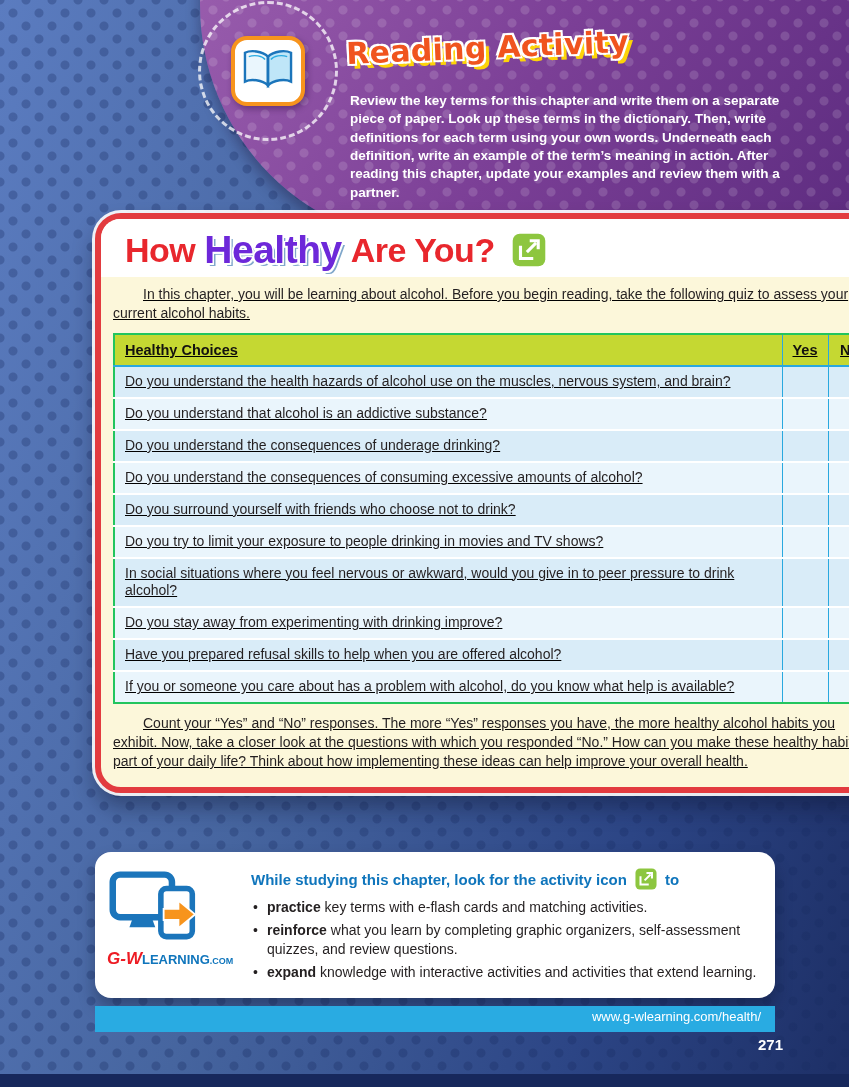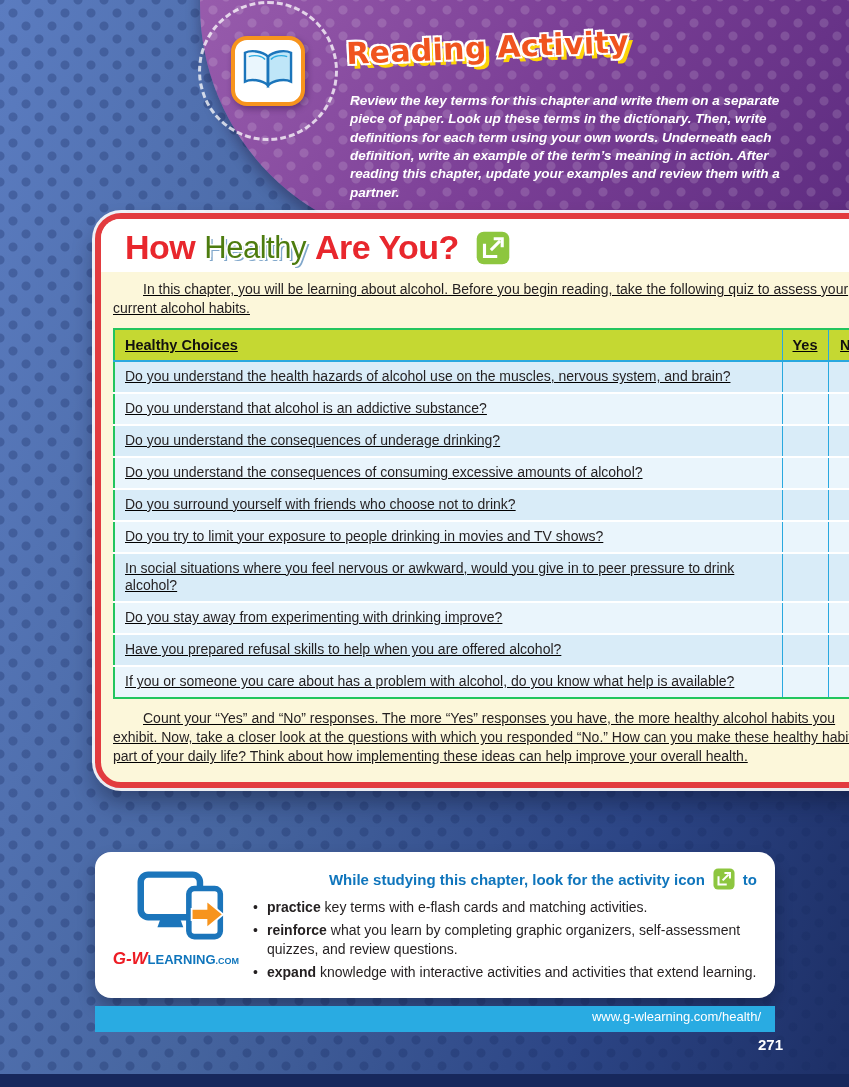--- a/index.html
+++ b/index.html
@@ -40,34 +40,34 @@
   }
   .ra-title {
     position:absolute; left:347px; top:36px; z-index:2;
     font-family:"DejaVu Sans", sans-serif; font-size:30px; font-weight:bold;
     color:#f0541e; letter-spacing:0.3px;
     transform:rotate(-2.5deg); transform-origin:left bottom;
     text-shadow:-2px -2px 0 #fff, 2px -2px 0 #fff, -2px 2px 0 #fff, 2px 2px 0 #fff, 5px 5px 0 #fdd408;
   }
   .ra-text {
     position:absolute; left:350px; top:92px; width:436px; z-index:2;
-    color:#fff; font-weight:bold; font-size:13.5px; line-height:1.36;font-style:italic;
+    color:#fff; font-weight:bold; font-size:13.5px; line-height:1.36;
   }
   .quiz-card {
     position:absolute; left:95px; top:213px; width:796px; z-index:5;
     background:#fcf7da; border:6px solid #e23b3f; border-radius:26px;
     box-shadow:0 0 0 3px rgba(255,255,255,0.9), 0 14px 22px rgba(10,16,40,0.4);
   }
   .card-head {
     background:#fff; border-radius:19px 19px 0 0; padding:9px 24px 5px;
     display:flex; align-items:center;
   }
   .t-red  { color:#e8272d; font-size:34px; font-weight:800; margin-right:9px; letter-spacing:-0.5px; }
   .t-blue {
-    color:#4d7c0f; font-size:31px; font-weight:400; margin-right:9px; letter-spacing:-0.5px;
+    color:#6d28d9; font-size:39px; font-weight:700; margin-right:9px; letter-spacing:-0.5px;
     text-shadow:-1.5px -1.5px 0 #fff, 1.5px -1.5px 0 #fff, -1.5px 1.5px 0 #fff, 1.5px 1.5px 0 #fff, 3px 3px 0 rgba(23,95,160,0.55);
   }
   .icon-lg { width:34px; height:34px; margin-left:8px; flex:0 0 auto; }
   .icon-sm { width:22px; height:22px; flex:0 0 auto; }
   .activity-icon svg { display:block; width:100%; height:100%; }
   .card-body { padding:8px 12px 16px;text-decoration:underline; }
   .intro, .closing { font-size:14px; line-height:1.36; color:#231f20; text-indent:30px; }
   .quiz-table {
     width:100%; border-collapse:collapse; margin:10px 0 4px;
     border:2px solid #22c55e; font-size:14px; color:#231f20;
@@ -80,29 +80,29 @@
   .quiz-table td { padding:6px 10px; line-height:1.28; border-top:2px solid #fff; }
   .quiz-table td.ans { border-left:1.5px solid #29a8df; }
   .quiz-table tbody tr:nth-child(odd) td  { background:#d9ecf8; }
   .quiz-table tbody tr:nth-child(even) td { background:#eaf5fc; }
   .closing { margin-top:10px; }
   .activity-box {
     position:absolute; left:95px; top:852px; width:680px; z-index:5;
     background:#fff; border-radius:16px; padding:14px 18px 12px 12px;
     display:flex; gap:12px; box-shadow:0 10px 16px rgba(10,16,40,0.35);
   }
-  .logo { width:132px; text-align:right; padding-top:4px; flex:0 0 auto; }
+  .logo { width:132px; text-align:left; padding-top:4px; flex:0 0 auto; }
   .logo-text { margin-top:1px; white-space:nowrap; }
   .gw { color:#ed1c24; font-weight:bold; font-style:italic; font-size:17px; }
   .learning { color:#0f75bc; font-weight:bold; font-size:13px; }
   .com { color:#0f75bc; font-weight:bold; font-size:9px; }
   .ab-content { flex:1; padding-top:2px; }
   .ab-heading {
     color:#0f75bc; font-weight:bold; font-size:15px;
-    display:flex; align-items:center; gap:8px; margin-bottom:8px;justify-content:flex-end;
+    display:flex; align-items:center; gap:8px; margin-bottom:8px;
   }
   .ab-bullets { list-style:none; }
   .ab-bullets li { font-size:14px; line-height:1.35; margin:4px 0; padding-left:16px; position:relative; color:#231f20; }
   .ab-bullets li::before { content:"•"; position:absolute; left:2px; }
   .url-bar {
     position:absolute; left:95px; top:1006px; width:680px; height:26px; z-index:5;
     background:#29abe2; color:#fff; font-size:13px; line-height:22px;
     text-align:right; padding-right:14px; cursor:pointer;
   }
   .page-num { position:absolute; right:66px; top:1036px; z-index:5; color:#fff; font-weight:bold; font-size:15px; }

